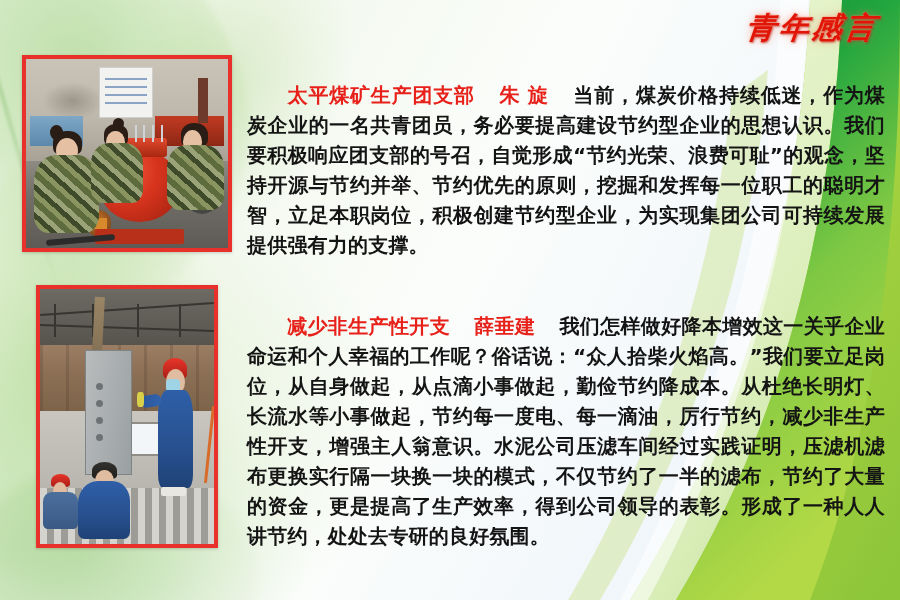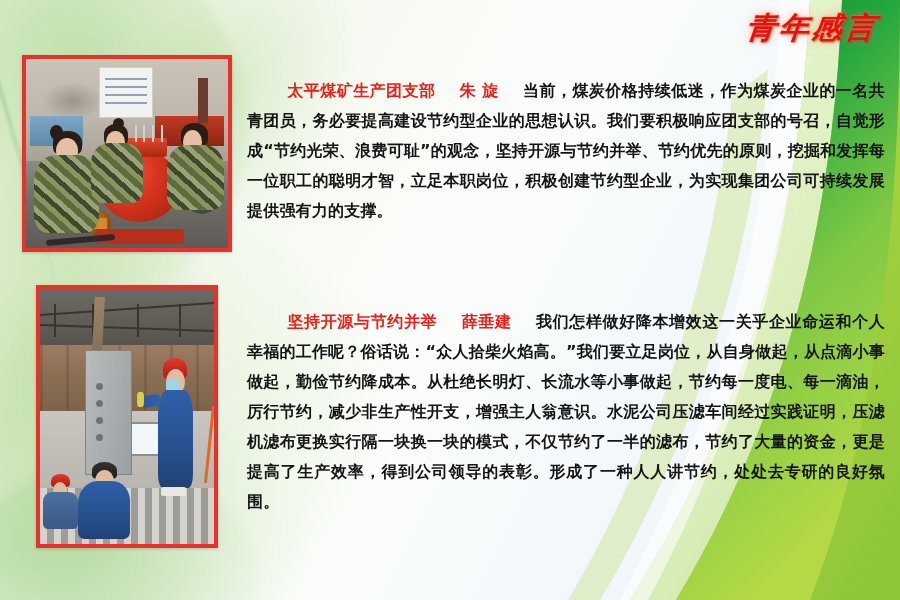--- a/index.html
+++ b/index.html
@@ -260,21 +260,21 @@
   .p2-m3 .bw-helm { left:22%; top:2%;   width:54%;  height:24%; }
 
   .p2-cable { position:absolute; right:2%; top:46%; width:3px; height:30%;
               background:#d86a2a; transform: rotate(6deg); }
 
   
   .article {
     position: absolute;
     z-index: 15;
     color: #141414;
-    font-size: 16px;
+    font-size: 20px;
     line-height: 30px;
     text-align: justify;
     text-justify: inter-ideograph;
     font-weight: bold;
     letter-spacing: .2px;
   }
   .article-1 { left: 247px; top: 60px;  width: 638px; }
   .article-2 { left: 247px; top: 291px; width: 638px; }
 
   .byline {
@@ -427,16 +427,16 @@
         <div class="bw-body"></div>
       </div>
     </div>
   </div>
 
   <p class="article article-1">
     <span class="indent"></span><span class="byline">太平煤矿生产团支部</span><span class="gap"></span><span class="byline">朱 旋</span><span class="gap"></span><span>当前，煤炭价格持续低迷，作为煤炭企业的一名共青团员，务必要提高建设节约型企业的思想认识。我们要积极响应团支部的号召，自觉形成“节约光荣、浪费可耻”的观念，坚持开源与节约并举、节约优先的原则，挖掘和发挥每一位职工的聪明才智，立足本职岗位，积极创建节约型企业，为实现集团公司可持续发展提供强有力的支撑。</span>
   </p>
 
   <p class="article article-2">
-    <span class="indent"></span><span class="byline">坚持开源与节约并举</span><span class="gap"></span><span class="byline">薛垂建</span><span class="gap"></span><span>我们怎样做好降本增效这一关乎企业命运和个人幸福的工作呢？俗话说：“众人拾柴火焰高。”我们要立足岗位，从自身做起，从点滴小事做起，勤俭节约降成本。从杜绝长明灯、长流水等小事做起，节约每一度电、每一滴油，厉行节约，减少非生产性开支，增强主人翁意识。水泥公司压滤车间经过实践证明，压滤机滤布更换实行隔一块换一块的模式，不仅节约了一半的滤布，节约了大量的资金，更是提高了生产效率，得到公司领导的表彰。形成了一种人人讲节约，处处去专研的良好氛围。</span>
+    <span class="indent"></span><span class="byline">减少非生产性开支</span><span class="gap"></span><span class="byline">薛垂建</span><span class="gap"></span><span>我们怎样做好降本增效这一关乎企业命运和个人幸福的工作呢？俗话说：“众人拾柴火焰高。”我们要立足岗位，从自身做起，从点滴小事做起，勤俭节约降成本。从杜绝长明灯、长流水等小事做起，节约每一度电、每一滴油，厉行节约，减少非生产性开支，增强主人翁意识。水泥公司压滤车间经过实践证明，压滤机滤布更换实行隔一块换一块的模式，不仅节约了一半的滤布，节约了大量的资金，更是提高了生产效率，得到公司领导的表彰。形成了一种人人讲节约，处处去专研的良好氛围。</span>
   </p>
 
 </div>
 
 </body></html>

